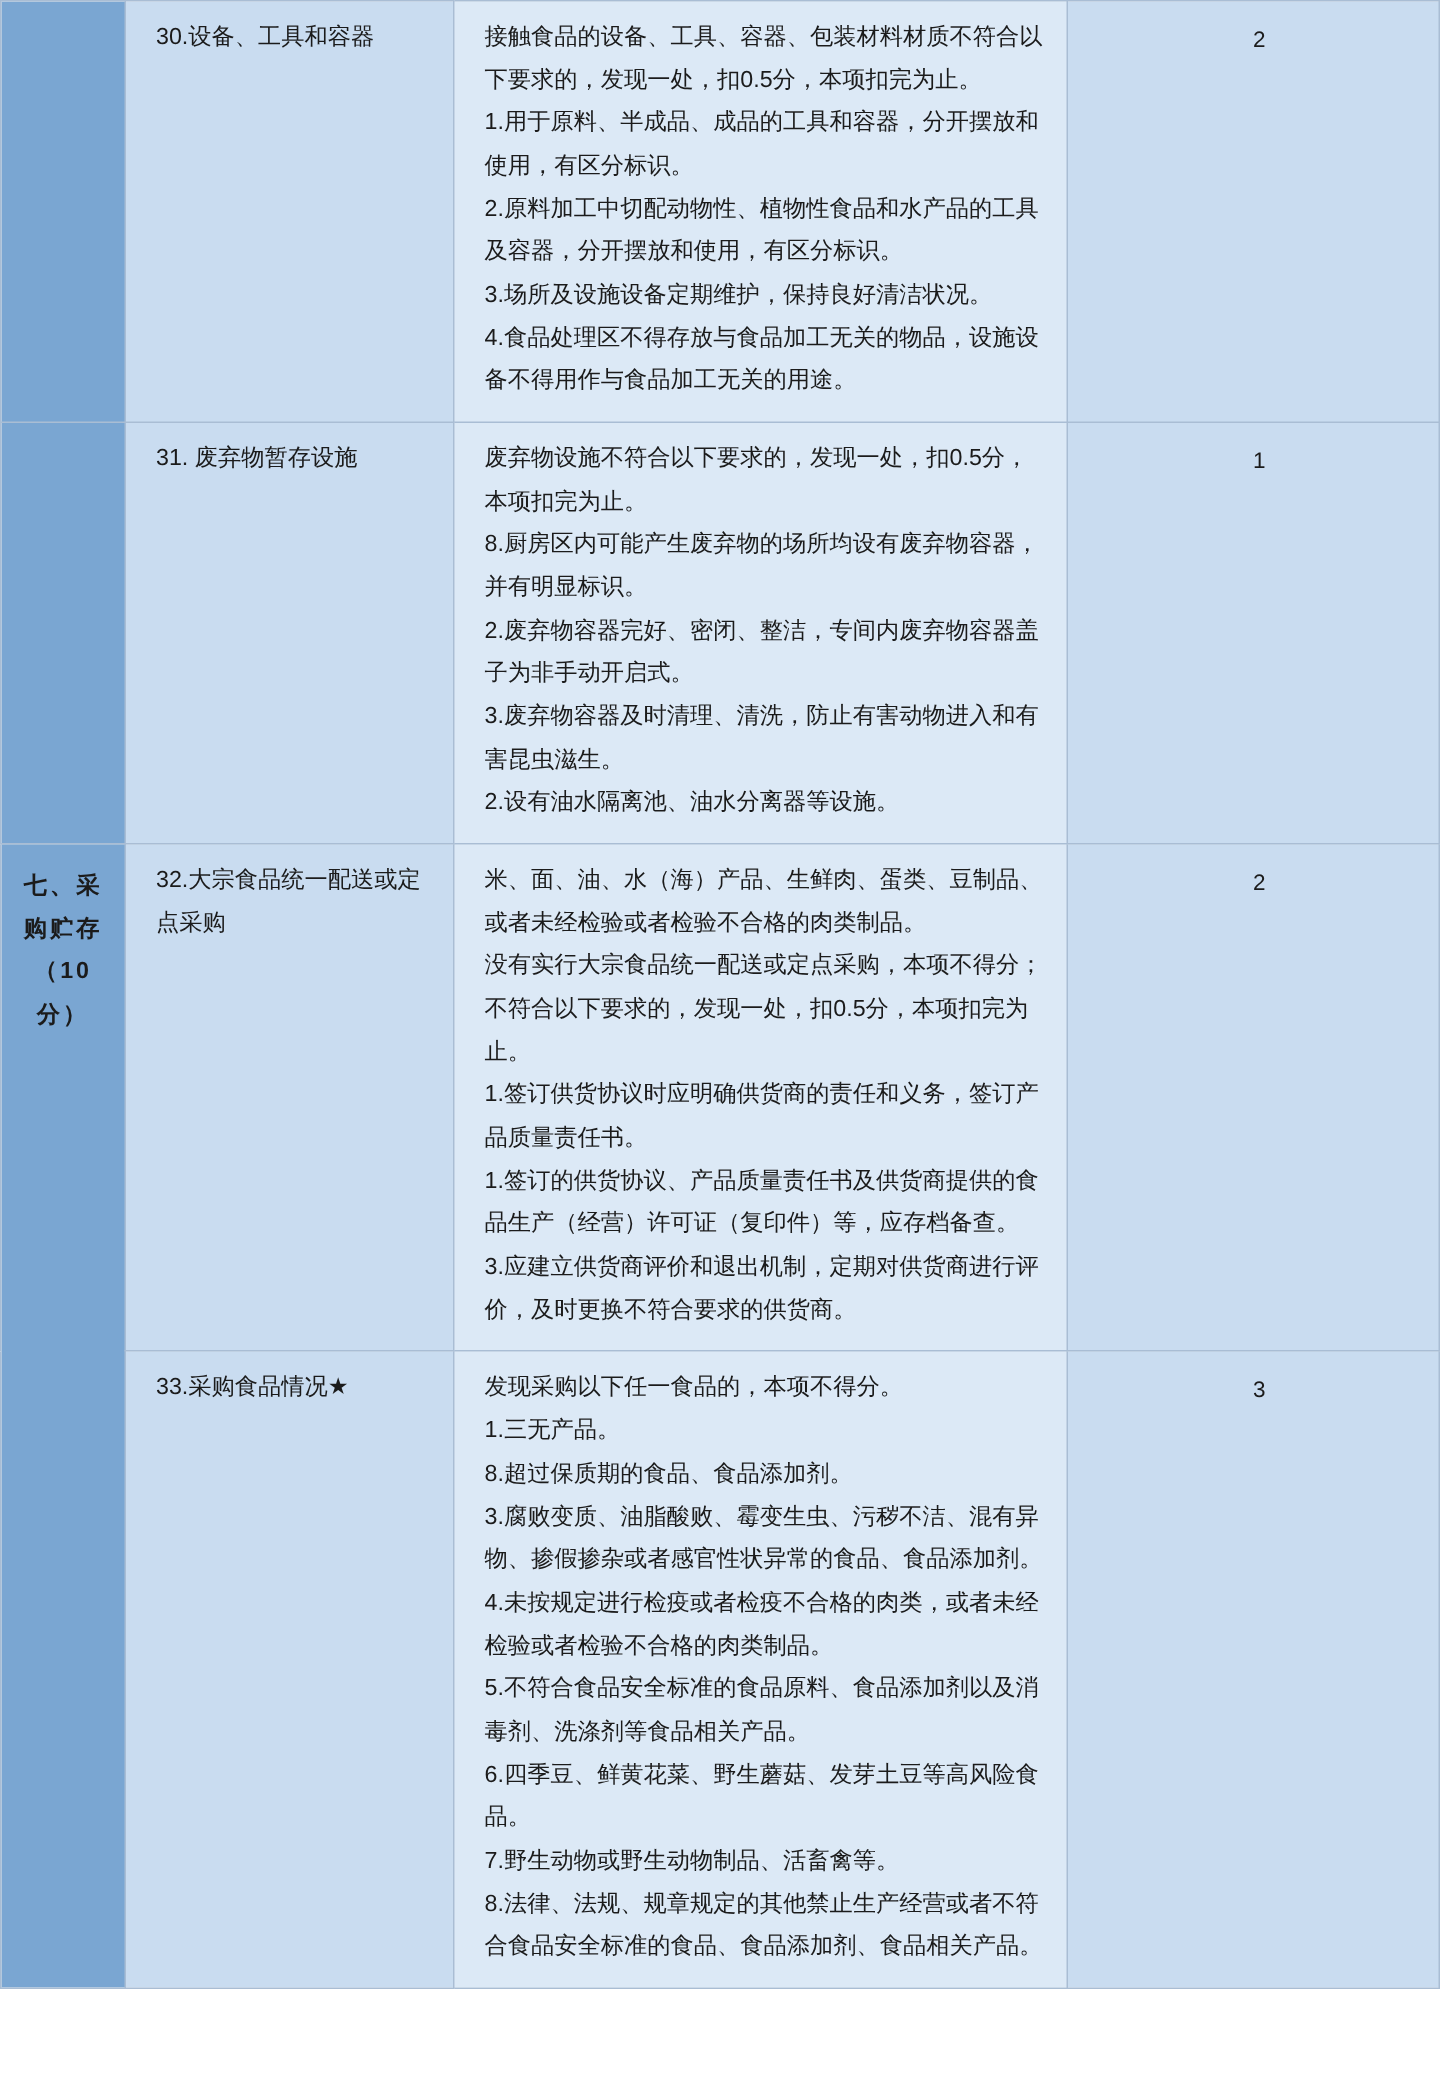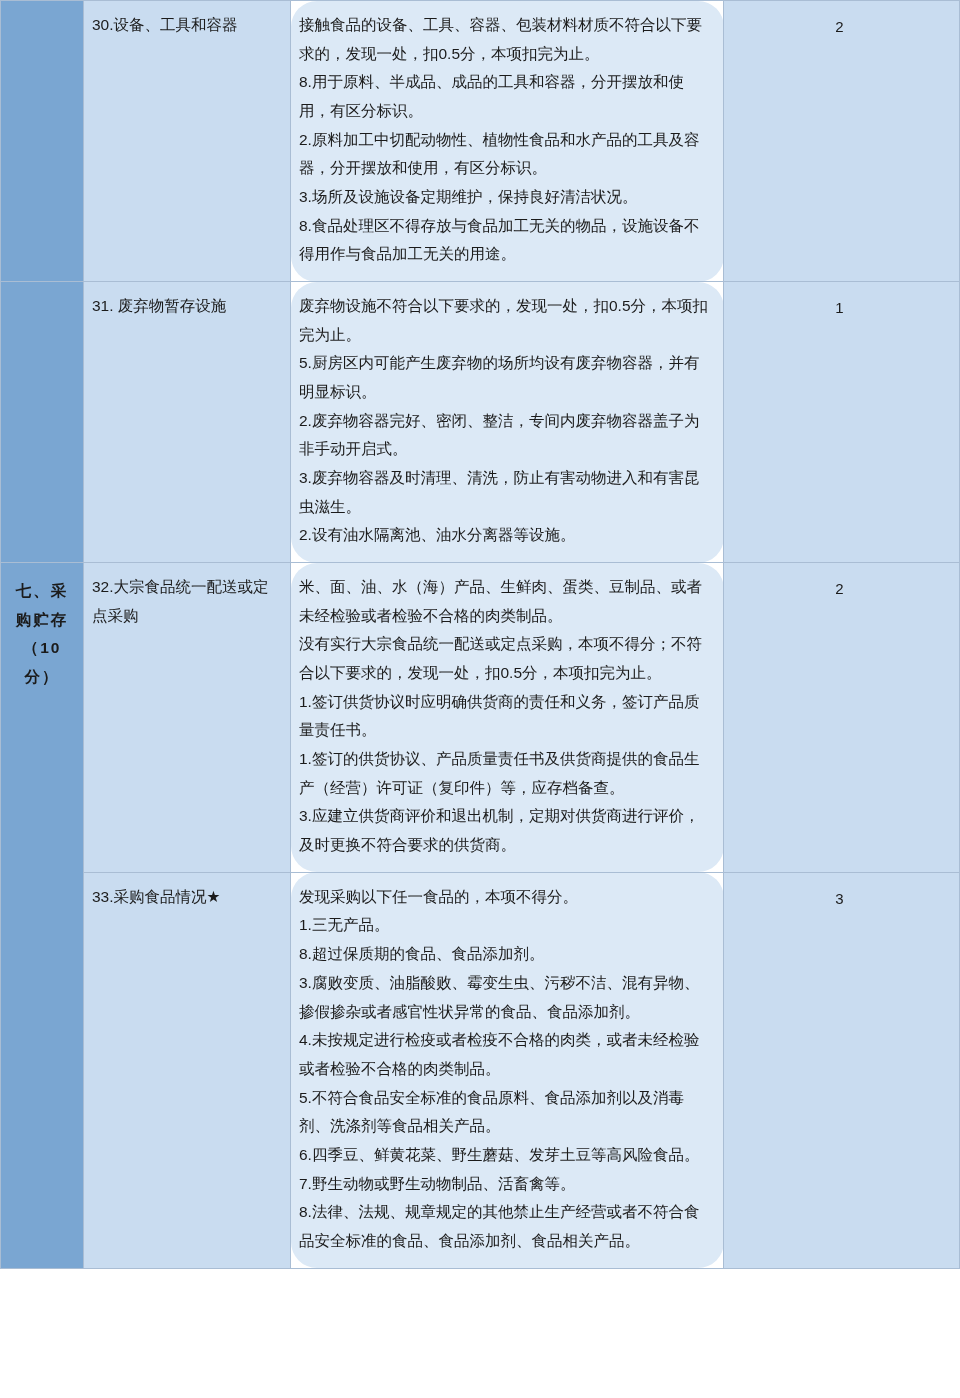--- a/index.html
+++ b/index.html
@@ -16,21 +16,21 @@
     position: relative;
   }
   table.grade-table {
     border-collapse: collapse;
     width: 960px;
     table-layout: fixed;
   }
   table.grade-table td {
     border: 1px solid #a9bdd4;
     vertical-align: top;
-    padding: 10px 12px 12px 8px;
+    padding: 10px 12px 12px 20px;
     font-size: 15.5px;
     line-height: 1.85;
     color: #1b1b1b;
   }
   .col-section {
     width: 66px;
     background: #7aa6d2;
     color: #10243a;
     text-align: center;
     font-weight: bold;
@@ -40,21 +40,20 @@
   }
   .col-section.plain {
     background: #7aa6d2;
   }
   .col-item {
     width: 186px;
     background: #c9dcf0;
   }
   .col-desc {
     background: #dce9f6;
-    border-radius: 26px;
   }
   .col-score {
     width: 215px;
     background: #c9dcf0;
     text-align: center;
   }
   .section-label {
     display: block;
     white-space: normal;
     word-break: break-all;
@@ -81,40 +80,40 @@
 
       <tr>
         <td class="col-section plain">
           <span class="section-label"></span>
         </td>
         <td class="col-item">
           <span class="item-label">30.设备、工具和容器</span>
         </td>
         <td class="col-desc">
           <span class="desc-line">接触食品的设备、工具、容器、包装材料材质不符合以下要求的，发现一处，扣0.5分，本项扣完为止。</span>
-          <span class="desc-line">8.用于原料、半成品、成品的工具和容器，分开摆放和使用，有区分标识。</span>
+          <span class="desc-line">1.用于原料、半成品、成品的工具和容器，分开摆放和使用，有区分标识。</span>
           <span class="desc-line">2.原料加工中切配动物性、植物性食品和水产品的工具及容器，分开摆放和使用，有区分标识。</span>
           <span class="desc-line">3.场所及设施设备定期维护，保持良好清洁状况。</span>
-          <span class="desc-line">8.食品处理区不得存放与食品加工无关的物品，设施设备不得用作与食品加工无关的用途。</span>
+          <span class="desc-line">4.食品处理区不得存放与食品加工无关的物品，设施设备不得用作与食品加工无关的用途。</span>
         </td>
         <td class="col-score">
           <span class="score-val">2</span>
         </td>
       </tr>
 
       <tr>
         <td class="col-section plain">
           <span class="section-label"></span>
         </td>
         <td class="col-item">
           <span class="item-label">31. 废弃物暂存设施</span>
         </td>
         <td class="col-desc">
           <span class="desc-line">废弃物设施不符合以下要求的，发现一处，扣0.5分，本项扣完为止。</span>
-          <span class="desc-line">5.厨房区内可能产生废弃物的场所均设有废弃物容器，并有明显标识。</span>
+          <span class="desc-line">8.厨房区内可能产生废弃物的场所均设有废弃物容器，并有明显标识。</span>
           <span class="desc-line">2.废弃物容器完好、密闭、整洁，专间内废弃物容器盖子为非手动开启式。</span>
           <span class="desc-line">3.废弃物容器及时清理、清洗，防止有害动物进入和有害昆虫滋生。</span>
           <span class="desc-line">2.设有油水隔离池、油水分离器等设施。</span>
         </td>
         <td class="col-score">
           <span class="score-val">1</span>
         </td>
       </tr>
 
       <tr>

